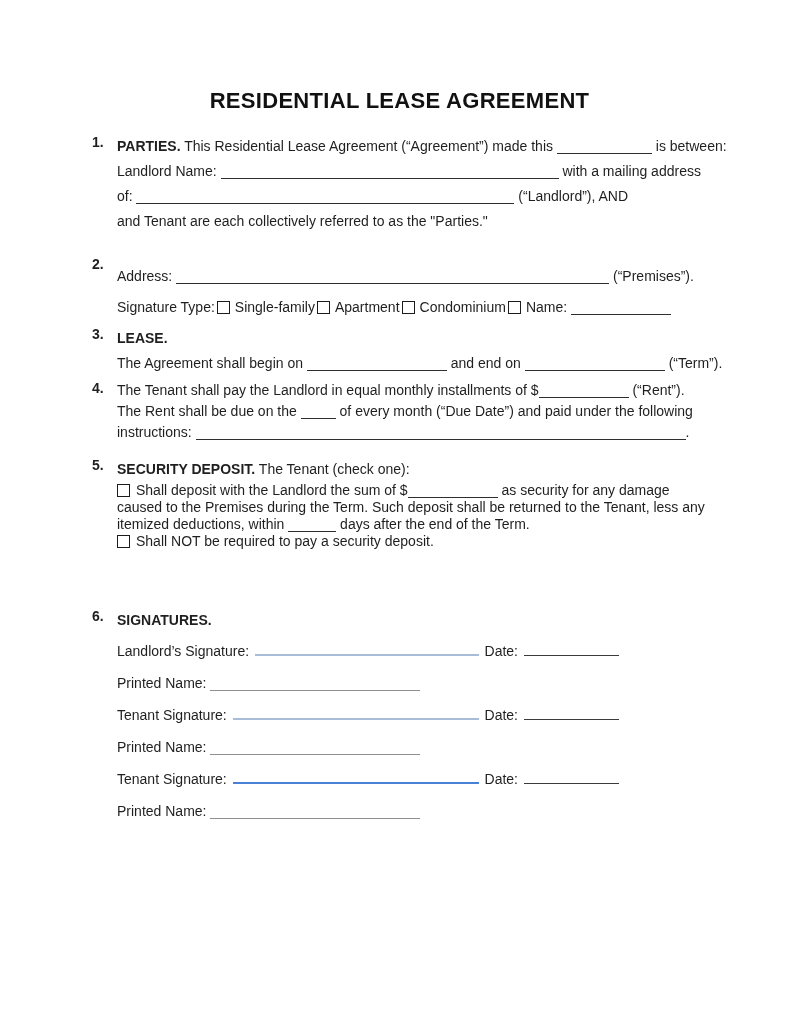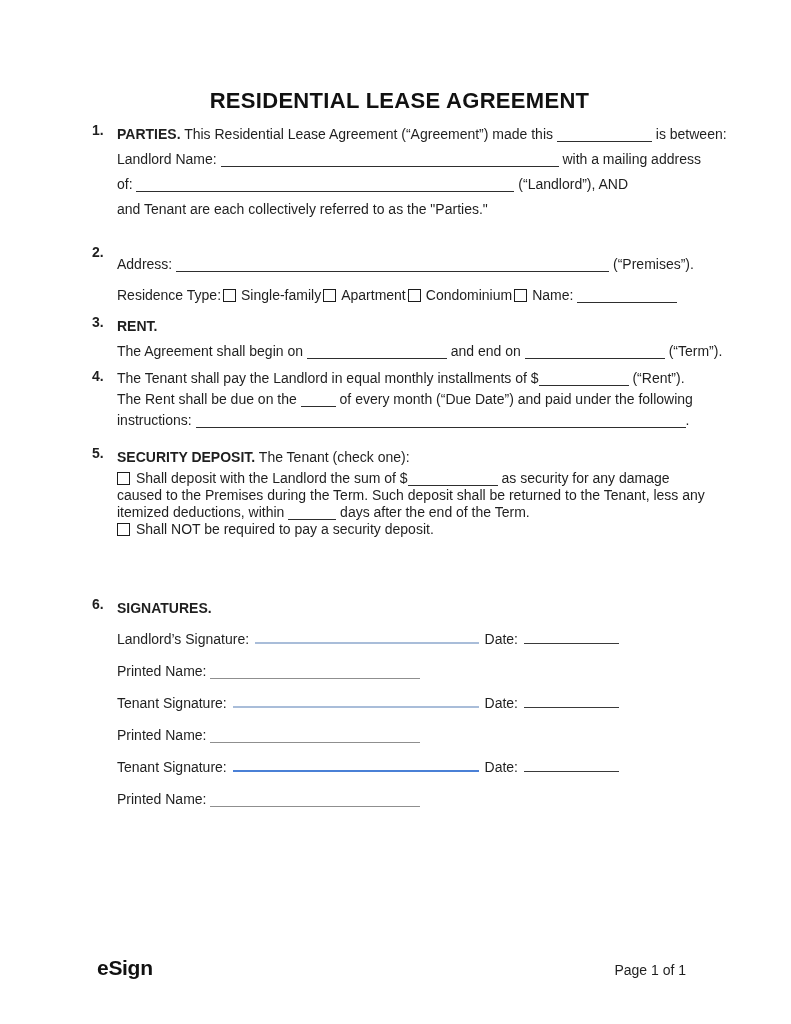--- a/index.html
+++ b/index.html
@@ -8,21 +8,21 @@
     position:relative;
     width:791px; height:1024px;
     background:#ffffff;
     font-family:"Liberation Sans", sans-serif;
     font-size:14px; color:#1f1f1f;
     overflow:hidden;
   }
   .content { padding:88px 84px 0 92px; }
   .doc-title {
     text-align:center; font-weight:bold; font-size:22px;
-    letter-spacing:0.3px; color:#111; margin-bottom:8px;
+    letter-spacing:0.3px; color:#111; margin-bottom:20px;
   }
   .sec { display:flex; }
   .num { flex:0 0 25px; font-weight:bold; }
   .body { flex:1 1 auto; min-width:0; }
   .ln { line-height:25px; white-space:nowrap; }
   .hd { font-weight:bold; }
   .para21 { line-height:21px; }
   .para17 { line-height:17px; }
   .mt-s2 { margin-top:22px; }
   .mt-s3 { margin-top:6px; }
@@ -95,29 +95,29 @@
         <div class="ln"><span>and Tenant are each collectively referred to as the "Parties."</span></div>
       </div>
     </div>
 
     <div class="sec mt-s2">
       <span class="num">2.</span>
       <div class="body">
         <div class="ln mt8"><span>Address:</span>
           <span class="blank" style="width:433px"></span>
           <span>(“Premises”).</span></div>
-        <div class="ln mt6"><span>Residence Type:</span><span class="checkbox"></span><span>Single-family</span><span class="checkbox"></span><span>Apartment</span><span class="checkbox"></span><span>Condominium</span><span class="checkbox"></span><span>Name:</span>
+        <div class="ln mt6"><span>Signature Type:</span><span class="checkbox"></span><span>Single-family</span><span class="checkbox"></span><span>Apartment</span><span class="checkbox"></span><span>Condominium</span><span class="checkbox"></span><span>Name:</span>
           <span class="blank" style="width:100px"></span></div>
       </div>
     </div>
 
     <div class="sec mt-s3">
       <span class="num">3.</span>
       <div class="body">
-        <div class="ln"><span class="hd">RENT.</span></div>
+        <div class="ln"><span class="hd">LEASE.</span></div>
         <div class="ln"><span>The Agreement shall begin on</span>
           <span class="blank" style="width:140px"></span>
           <span>and end on</span>
           <span class="blank" style="width:140px"></span>
           <span>(“Term”).</span></div>
       </div>
     </div>
 
     <div class="sec mt-s4">
       <span class="num">4.</span>
@@ -179,17 +179,13 @@
           </div>
           <div class="printed-row">
             <span>Printed Name:</span>
             <span class="printed-blank" style="border-bottom-color: rgb(143, 143, 143);"></span>
           </div>
         </div>
       </div>
     </div>
   </div>
 
-  <div class="footer">
-    <span class="brand">eSign</span>
-    <span class="page-indicator">Page 1 of 1</span>
-  </div>
 </div>
 
 </body></html>

